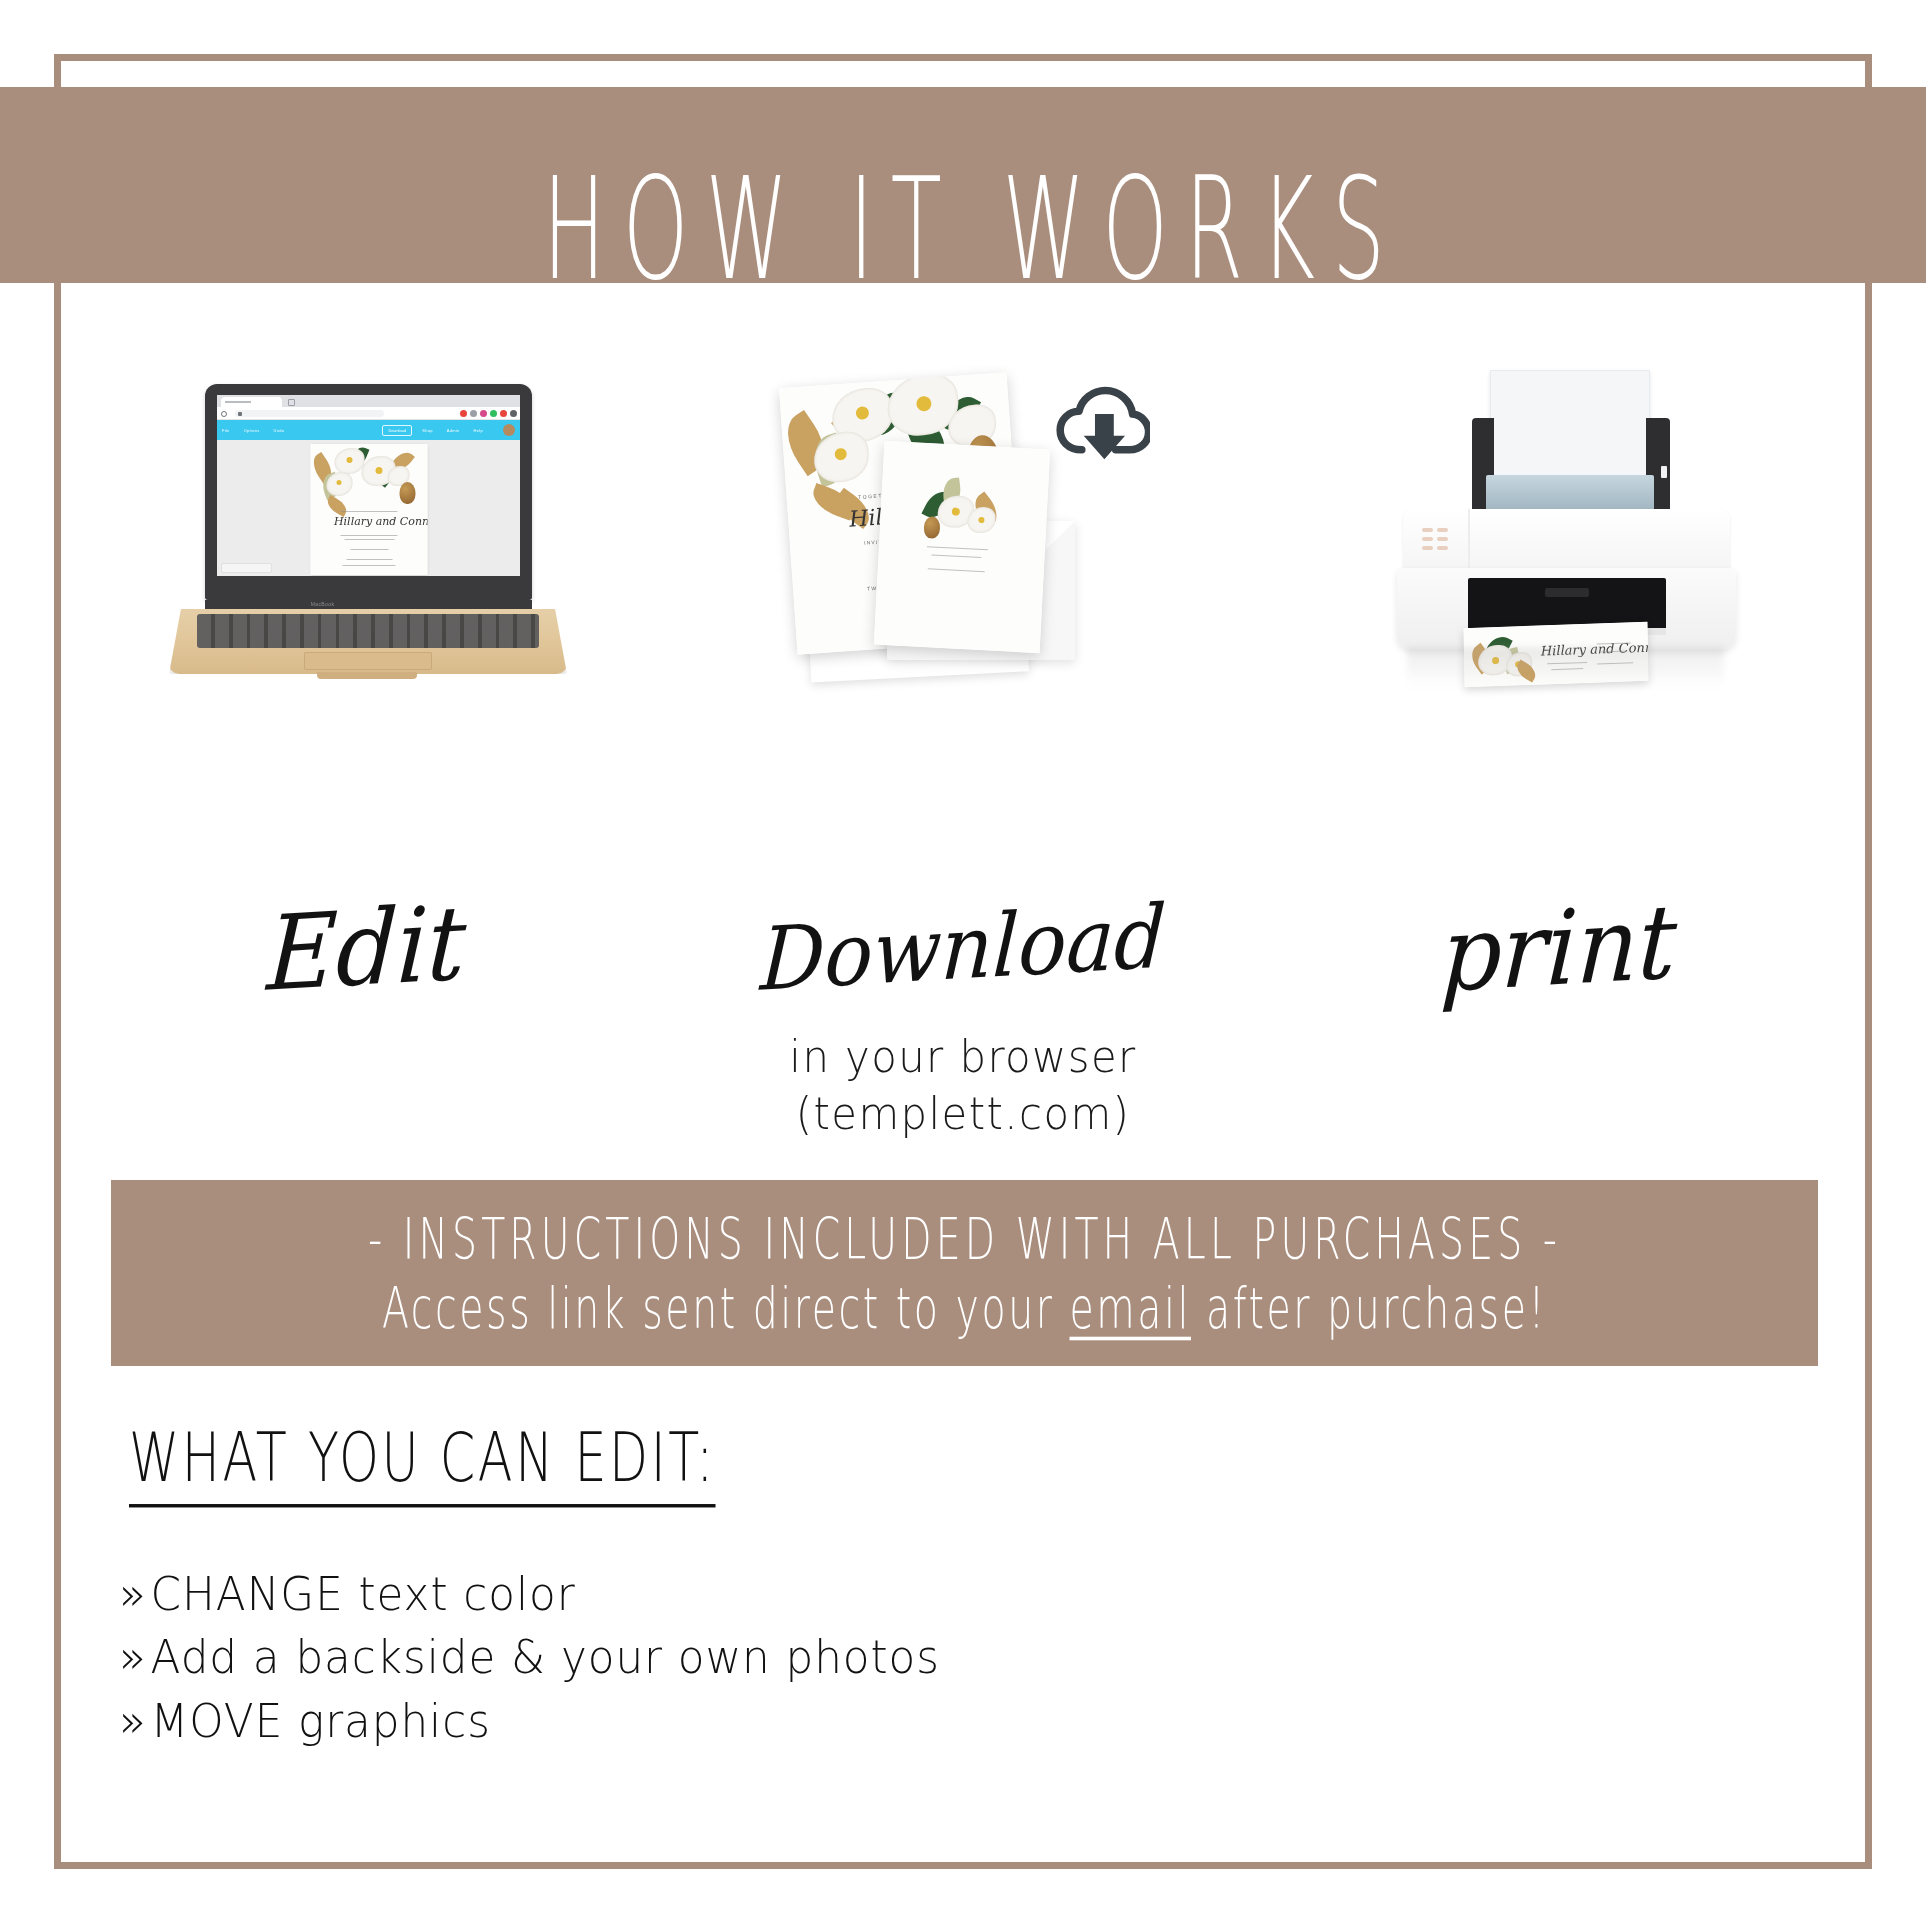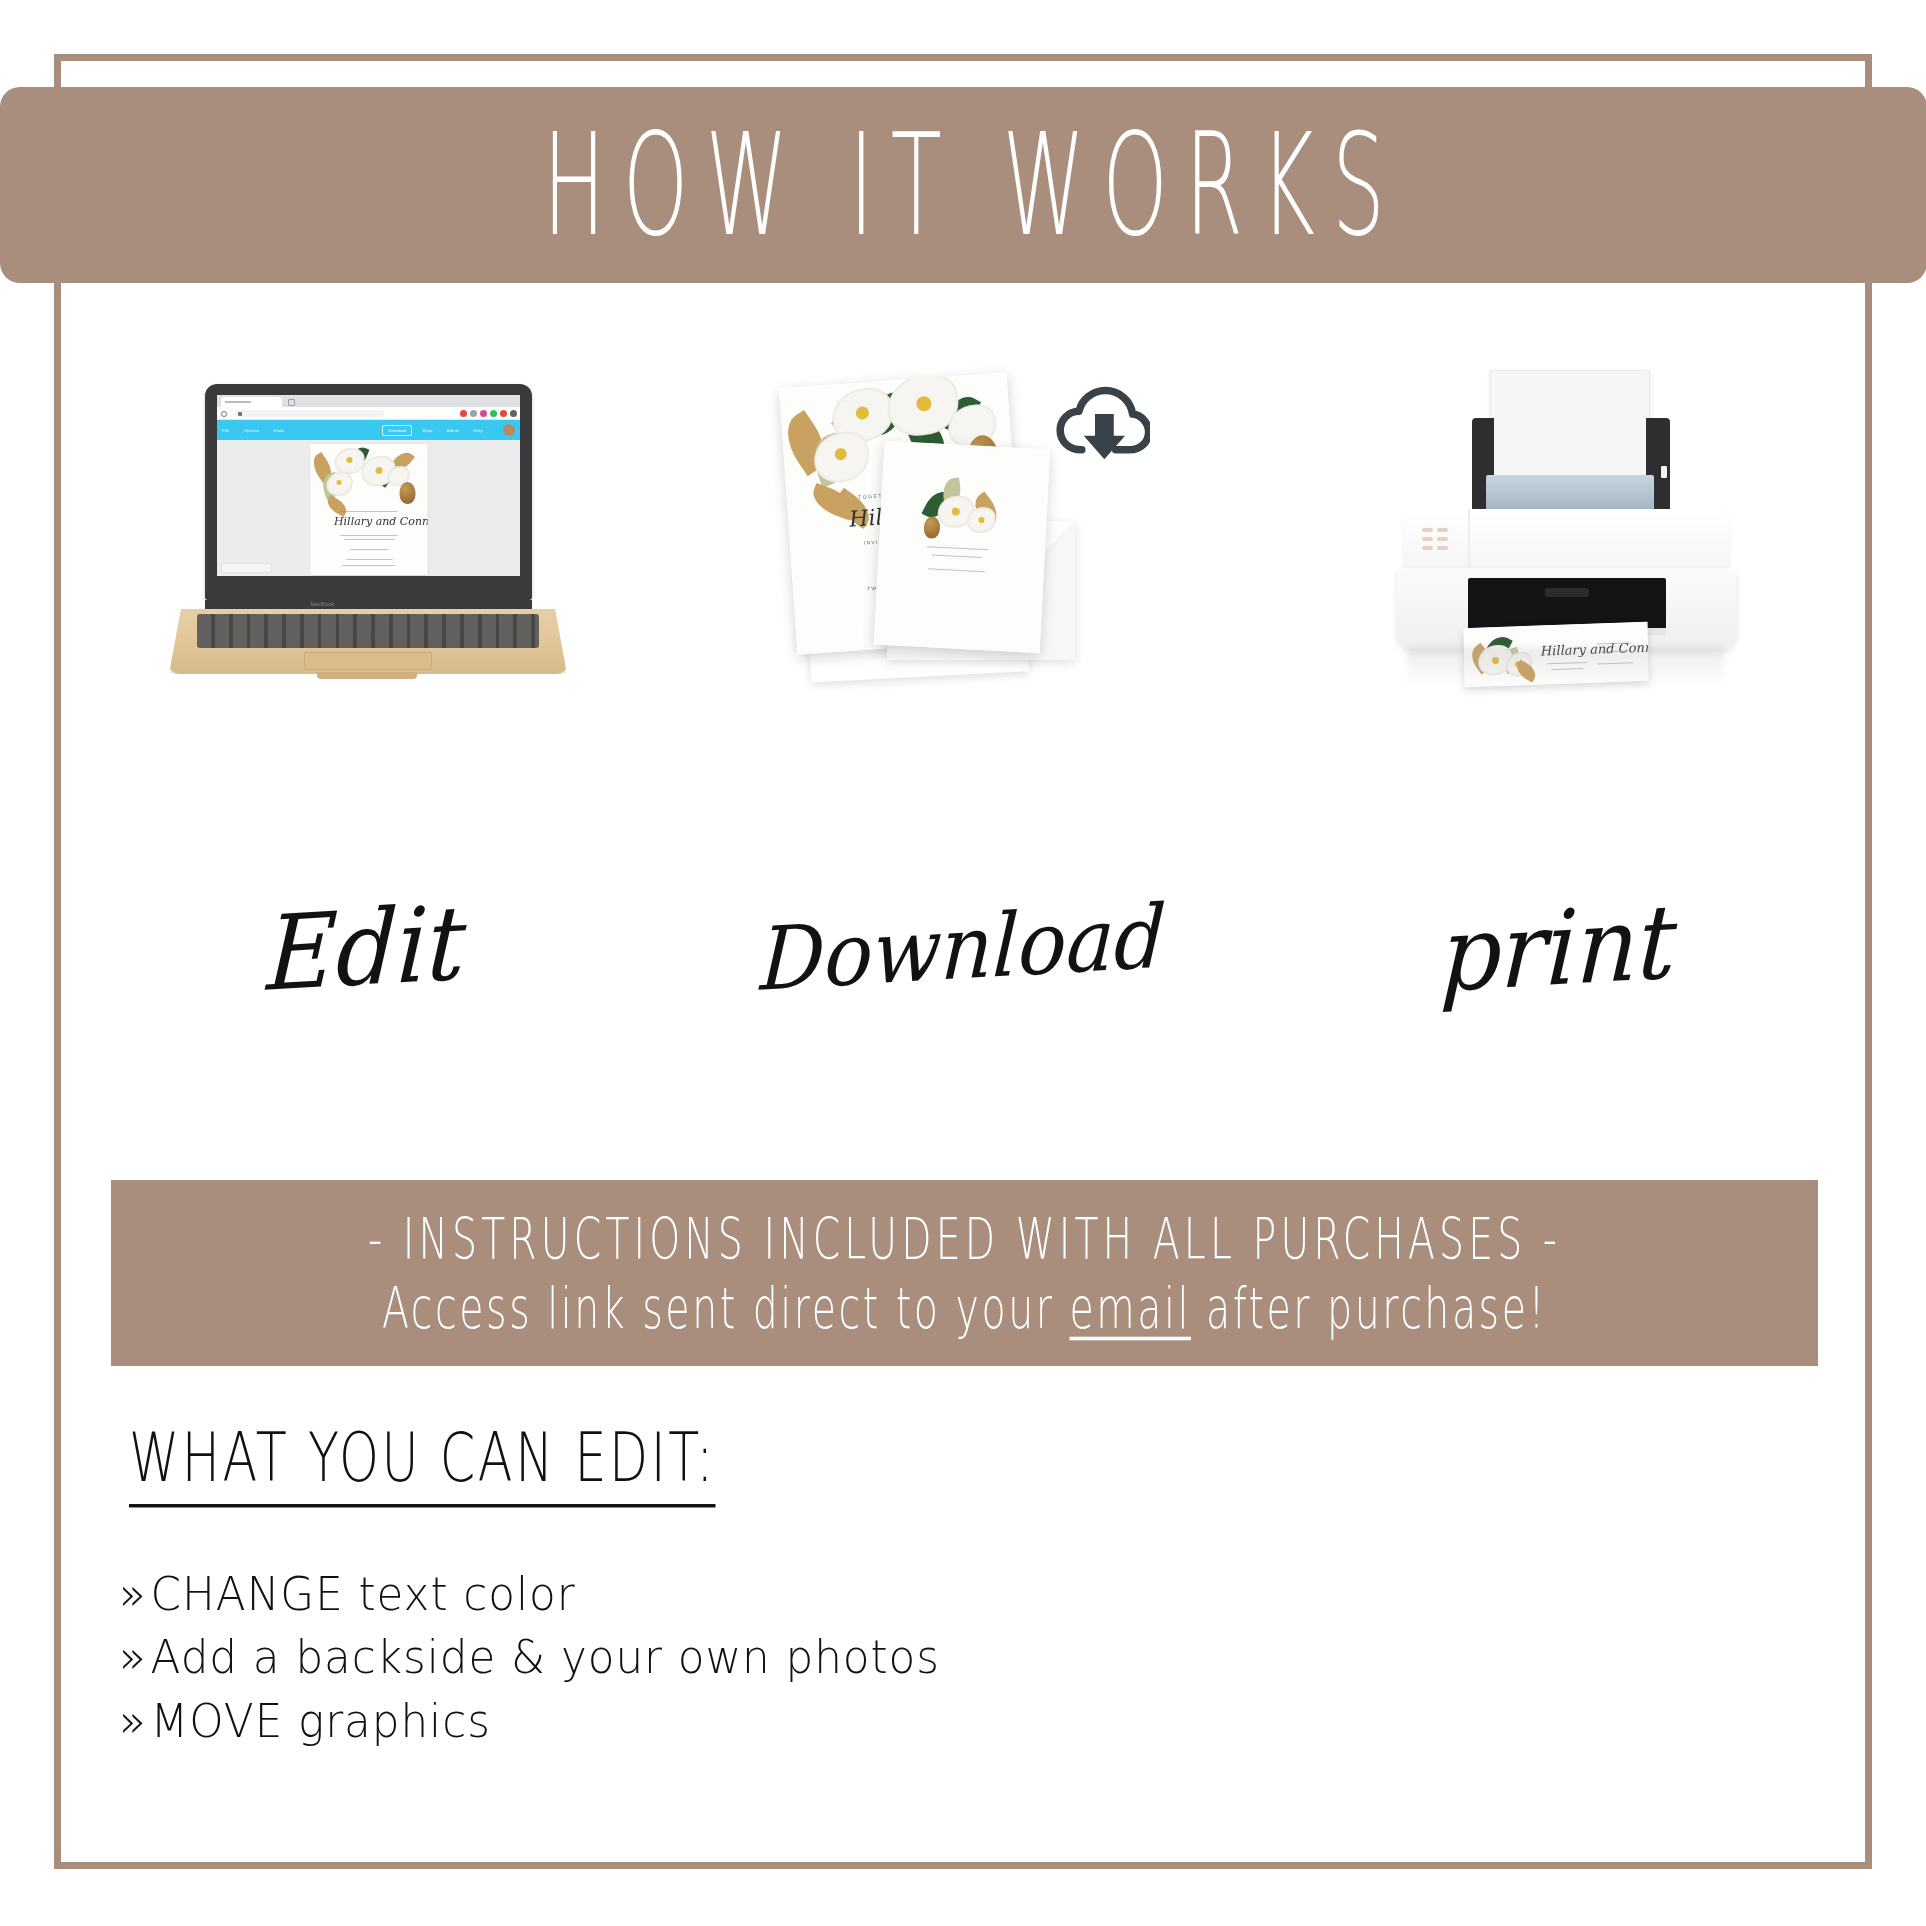--- a/index.html
+++ b/index.html
@@ -31,23 +31,22 @@
 
   
   .header-band {
     position: absolute;
     left: 0;
     top: 87px;
     width: 1927px;
     height: 196px;
     background: #a98d7d;
     display: flex;
-    align-items: center;
+    align-items: flex-end;
     justify-content: center;
-    border-radius: 20px;
   }
   .header-title {
     color: #ffffff;
     font-family: "DejaVu Sans", sans-serif;
     font-weight: 300;
     font-size: 107px;
     letter-spacing: 22px;
     line-height: 1;
     transform: scaleX(0.78) scaleY(1.32);
     transform-origin: center center;
@@ -459,20 +458,24 @@
     </div>
     <div class="script-cell">
       <div class="script sm">Download</div>
     </div>
     <div class="script-cell">
       <div class="script">print</div>
     </div>
   </div>
 
   <div class="captions">
+    <div class="caption-cell">
+      <div class="caption">in your browser</div>
+      <div class="caption">(templett.com)</div>
+    </div>
   </div>
 
   <div class="instr-band">
     <div class="instr-line1">- INSTRUCTIONS INCLUDED WITH ALL PURCHASES -</div>
     <div class="instr-line2">
       <span>Access link sent direct to your </span><span class="u">email</span><span> after purchase!</span>
     </div>
   </div>
 
   <div class="edit-title">WHAT YOU CAN EDIT:</div>

